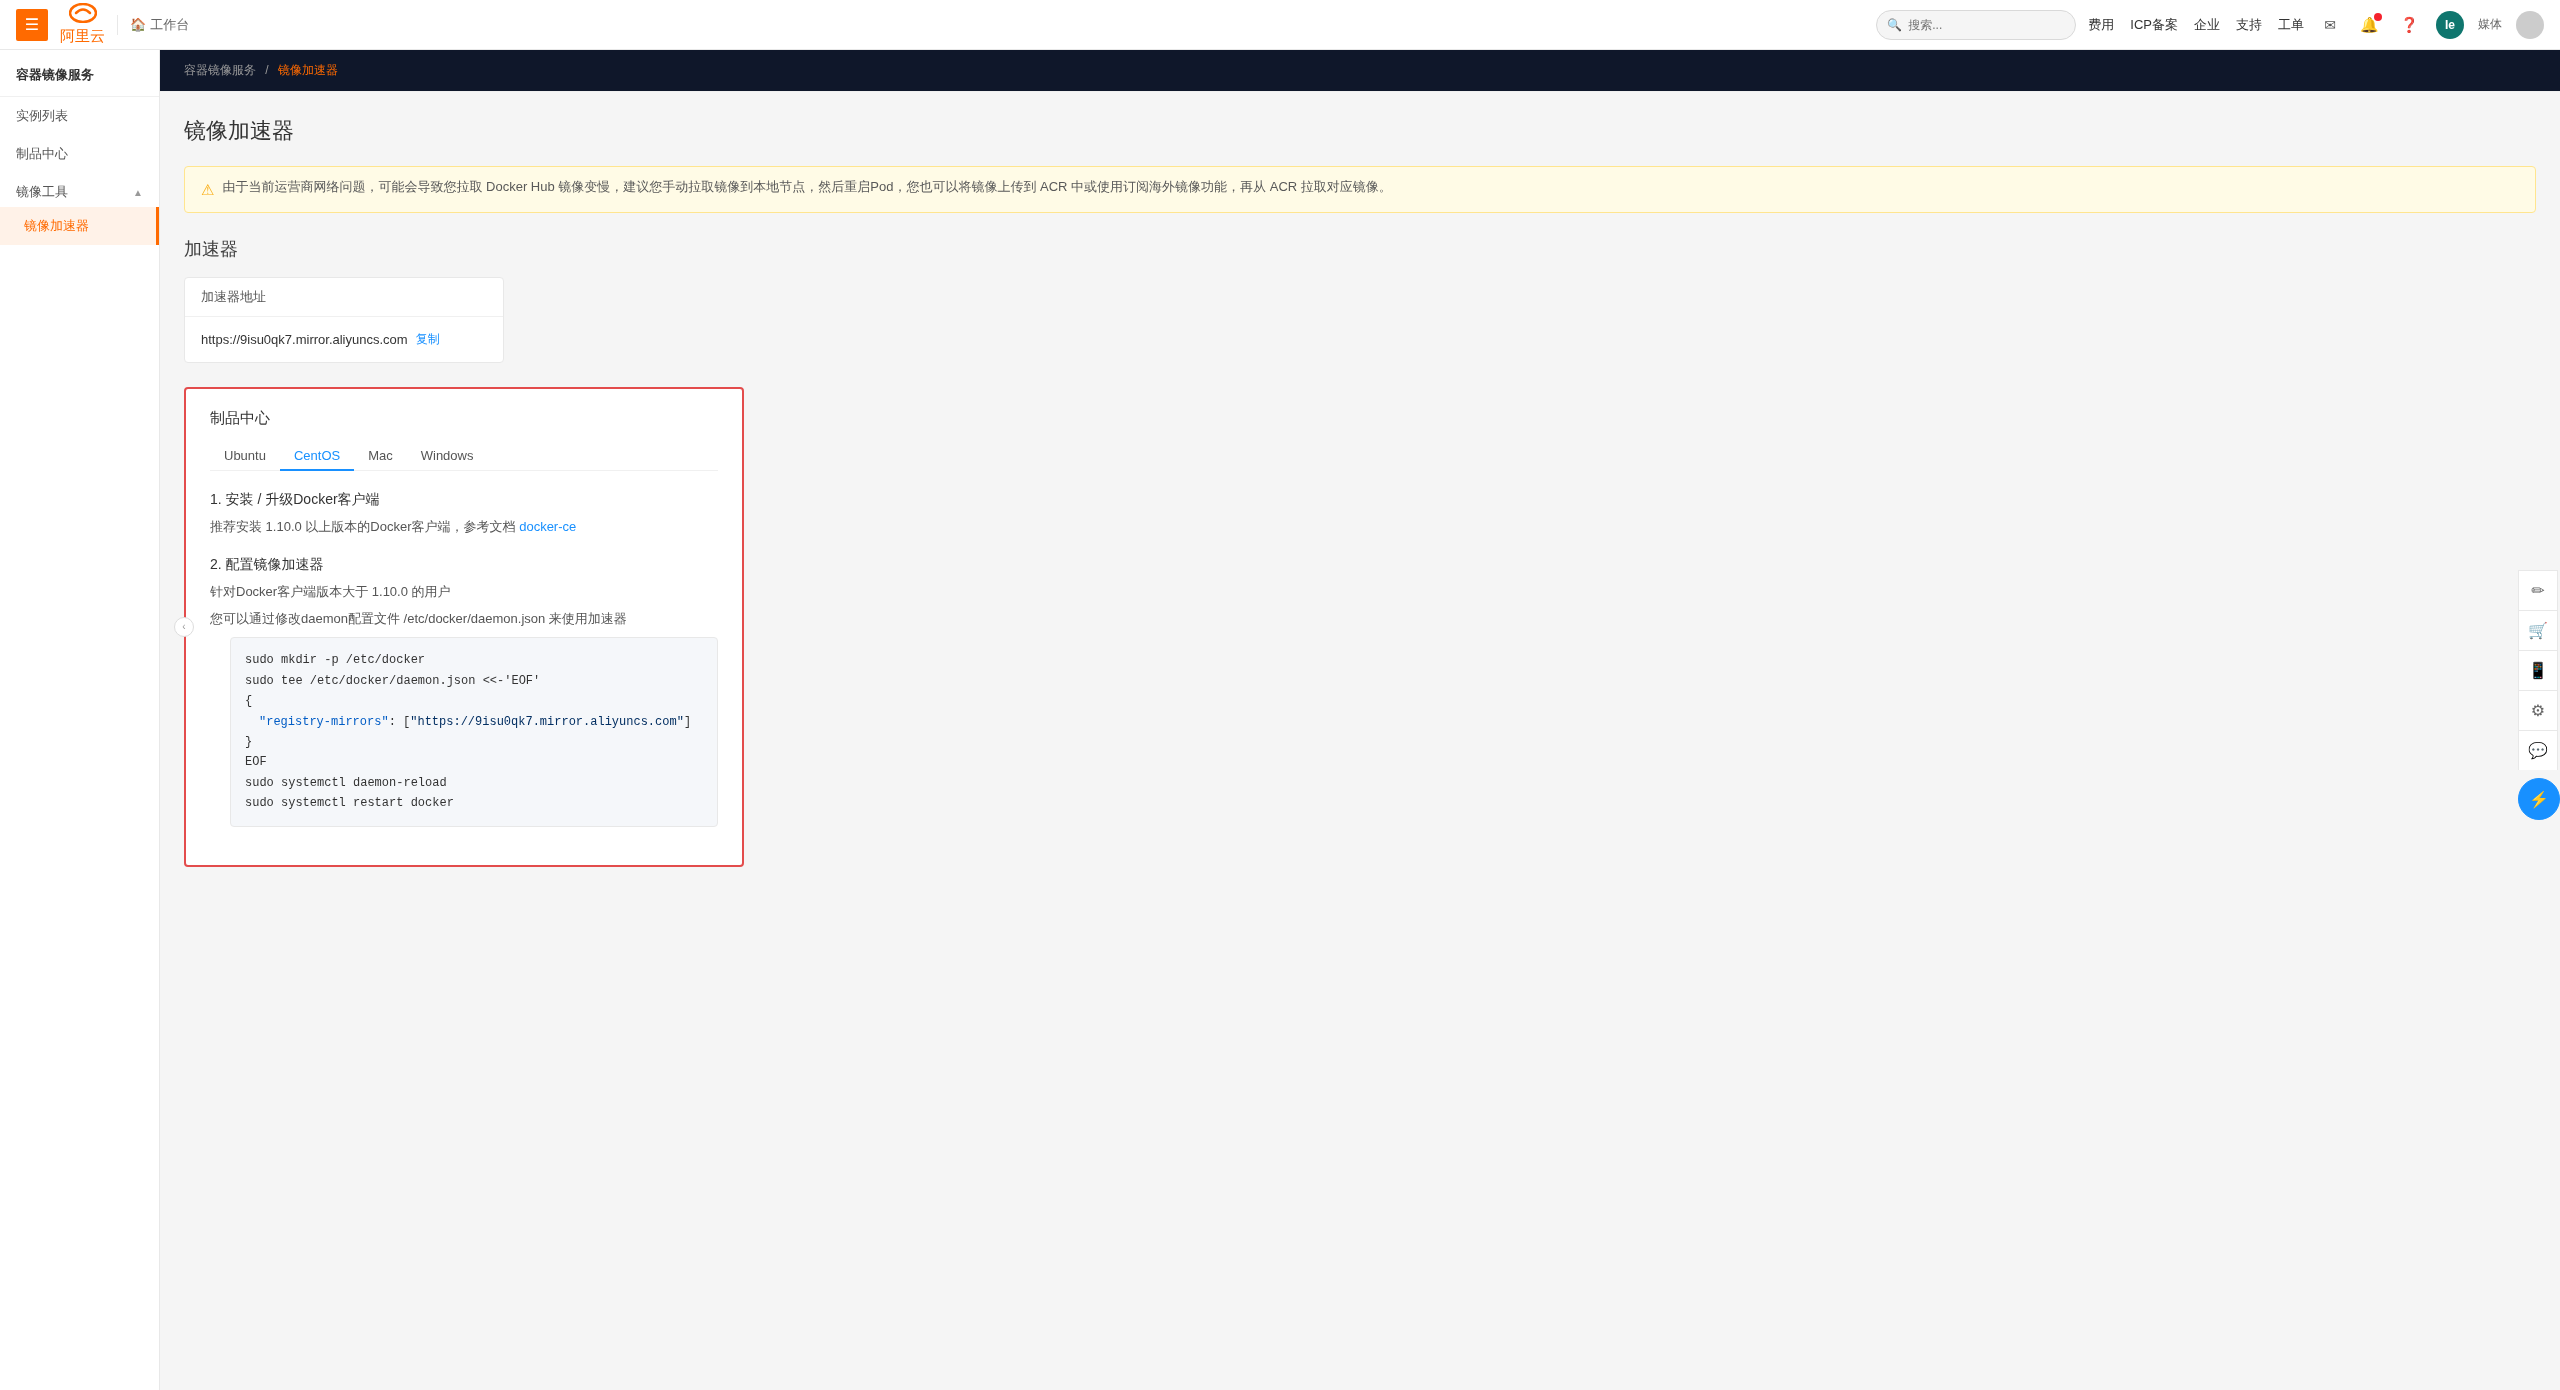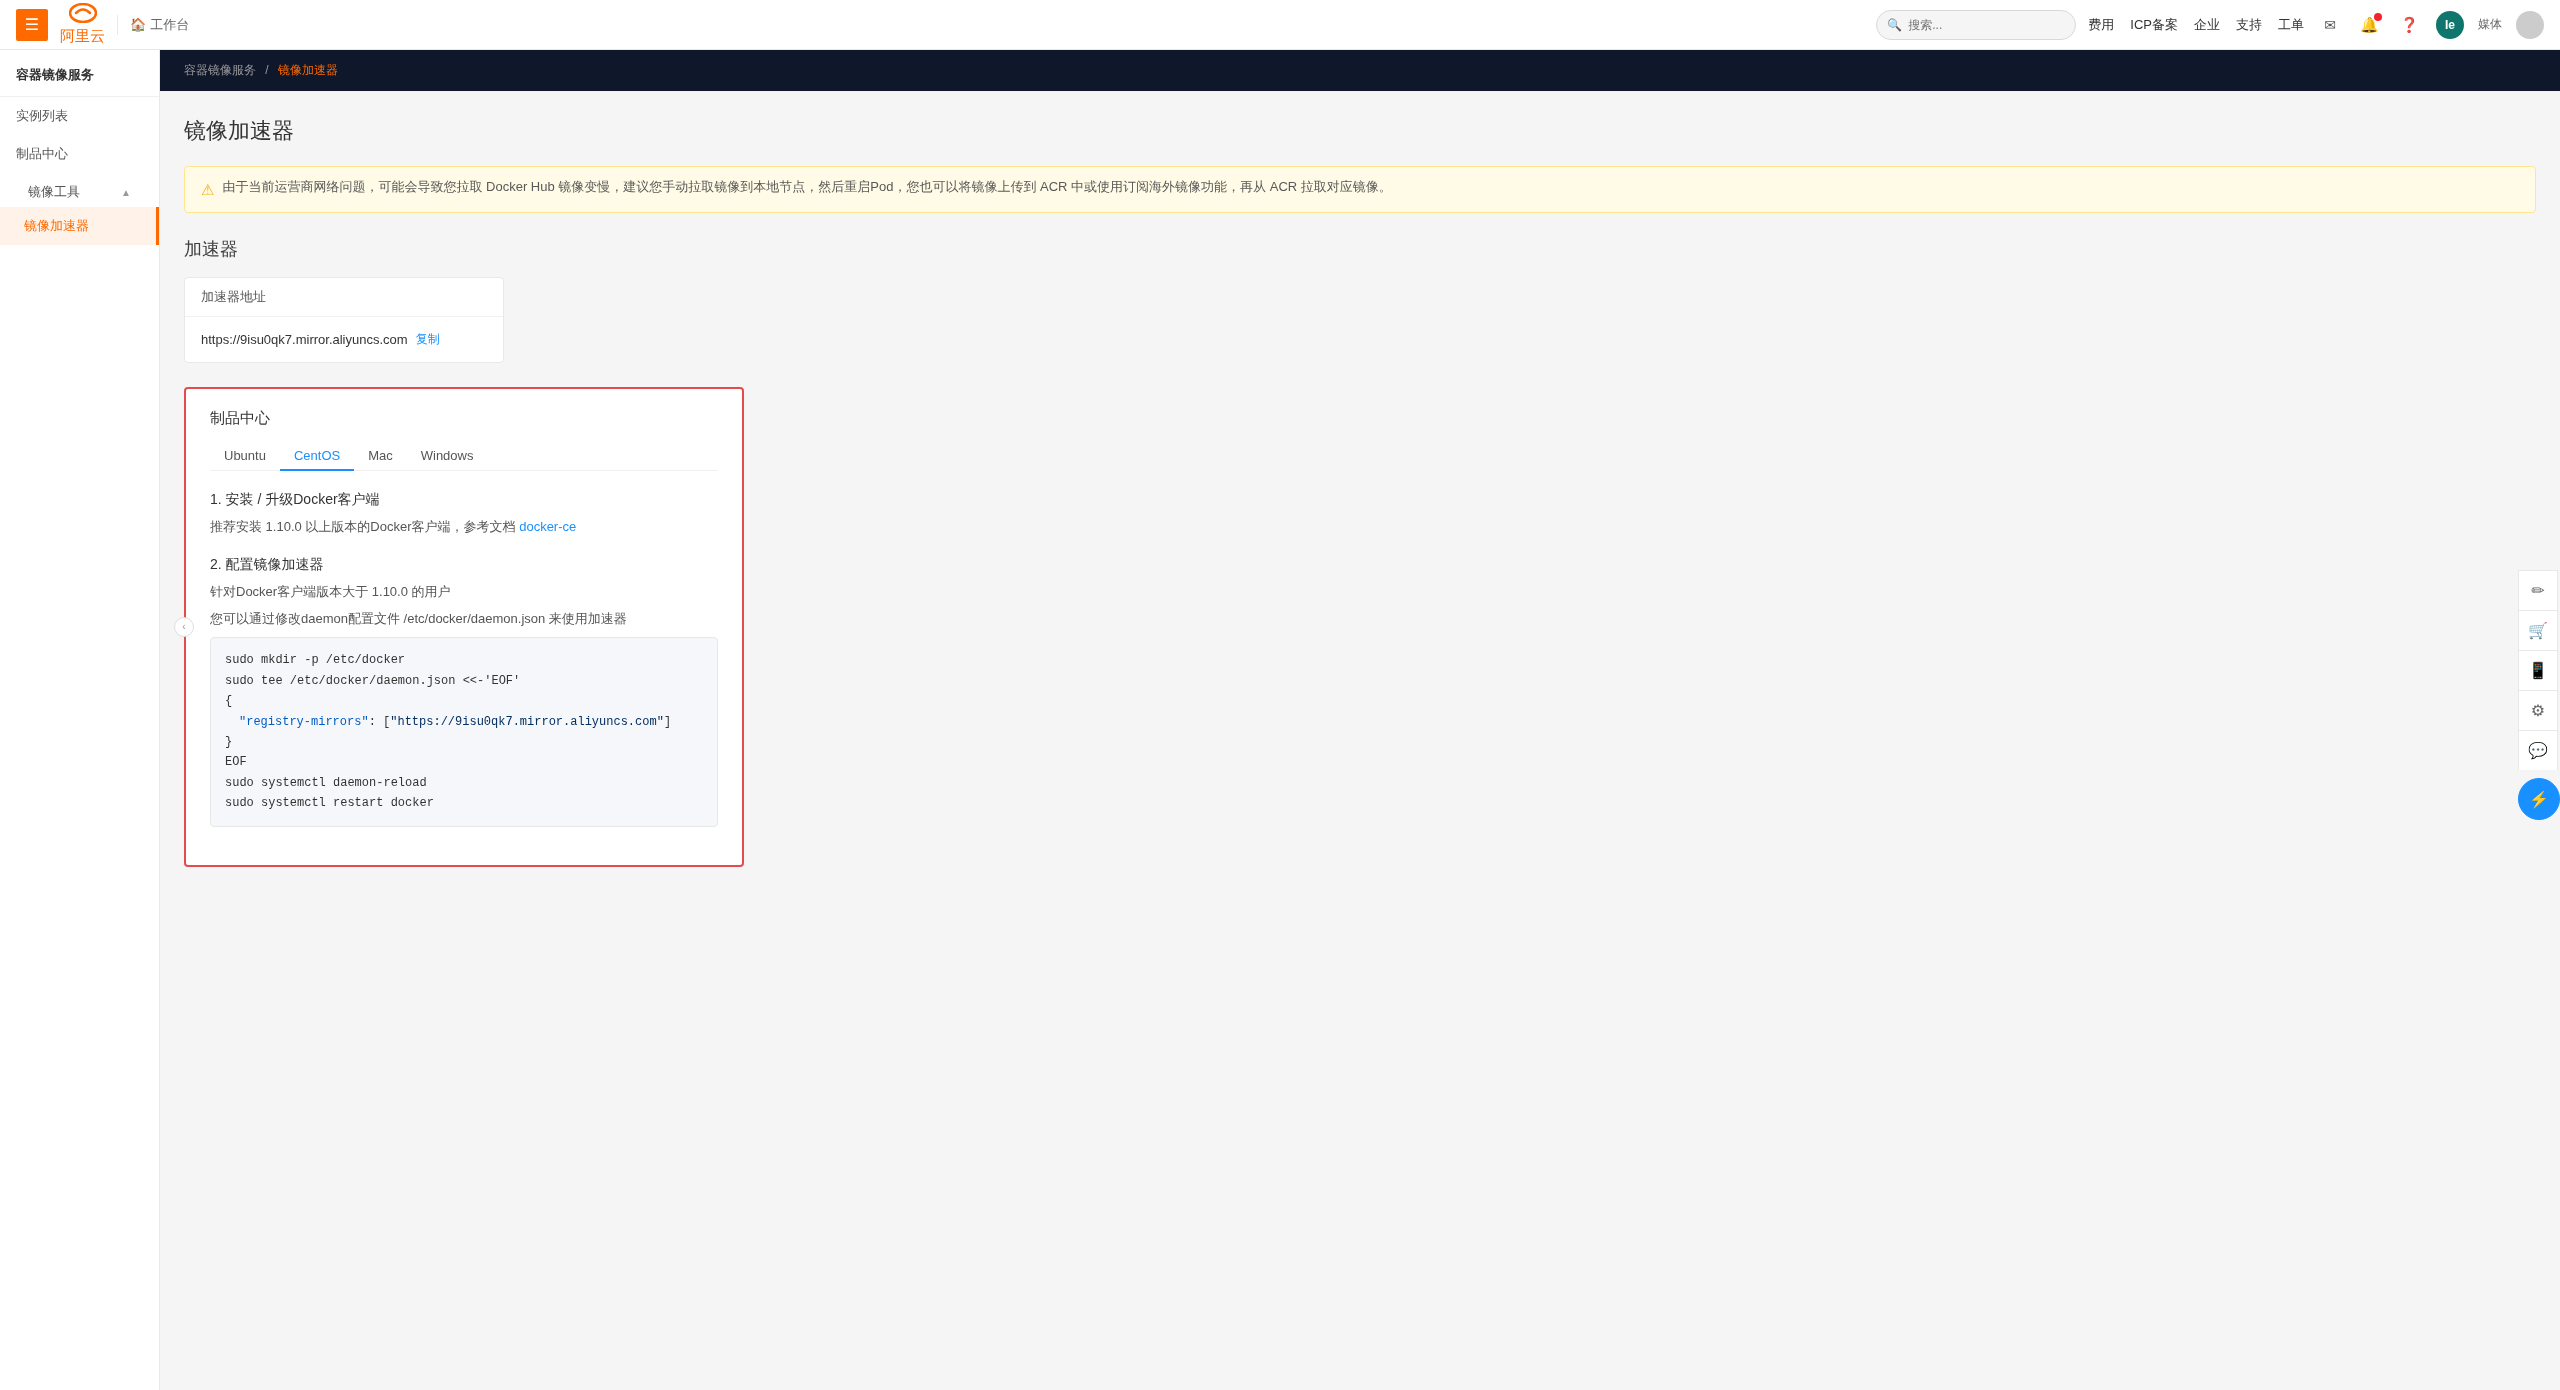--- a/index.html
+++ b/index.html
@@ -24,21 +24,21 @@
     .nav-avatar { width: 28px; height: 28px; background: #ccc; border-radius: 50%; cursor: pointer; }
 
     
     .main-layout { display: flex; flex: 1; overflow: hidden; }
 
     
     .sidebar { width: 160px; background: #fff; border-right: 1px solid #e8e8e8; flex-shrink: 0; overflow-y: auto; }
     .sidebar-title { padding: 16px 16px 12px; font-size: 13px; font-weight: 600; color: #333; border-bottom: 1px solid #f0f0f0; }
     .sidebar-item { padding: 10px 16px; font-size: 13px; color: #555; cursor: pointer; display: flex; align-items: center; justify-content: space-between; }
     .sidebar-item.active { background: #fff2e8; color: #ff6a00; font-weight: 500; border-right: 3px solid #ff6a00; }
-    .sidebar-group { padding: 10px 28px 6px; font-size: 13px; color: #555; cursor: pointer; display: flex; align-items: center; justify-content: space-between; }
+    .sidebar-group { padding: 10px 16px 6px; font-size: 13px; color: #555; cursor: pointer; display: flex; align-items: center; justify-content: space-between; }
     .sidebar-sub { padding-left: 0; }
     .sidebar-sub .sidebar-item { padding-left: 24px; }
     .chevron { font-size: 10px; color: #999; }
 
     
     .content { flex: 1; overflow-y: auto; padding: 0; background: #f5f5f5; }
     .breadcrumb { background: #0f172a; padding: 12px 24px; font-size: 12px; color: #999; border-bottom: 1px solid #f0f0f0; }
     .breadcrumb a { color: #999; cursor: pointer; text-decoration: none; }
     .breadcrumb-sep { margin: 0 6px; }
     .breadcrumb-current { color: #ff6a00; }
@@ -62,21 +62,21 @@
     .docs-box { background: #fff; border: 2px solid #e34c4c; border-radius: 4px; width: 560px; padding: 20px 24px; }
     .docs-title { font-size: 15px; font-weight: 500; color: #333; margin-bottom: 14px; }
     .docs-tabs { display: flex; gap: 0; border-bottom: 1px solid #f0f0f0; margin-bottom: 20px; }
     .docs-tab { padding: 6px 14px; font-size: 13px; color: #555; cursor: pointer; border-bottom: 2px solid transparent; margin-bottom: -1px; }
     .docs-tab.active { color: #1890ff; border-bottom-color: #1890ff; }
     .docs-step { margin-bottom: 18px; }
     .docs-step-title { font-size: 14px; font-weight: 500; color: #333; margin-bottom: 8px; }
     .docs-text { font-size: 13px; color: #555; margin-bottom: 8px; line-height: 1.6; }
     .docs-text a, .docs-link { color: #1890ff; cursor: pointer; text-decoration: none; }
 
-    .code-block { background: #f5f7fa; border: 1px solid #e8e8e8; border-radius: 4px; padding: 12px 14px; font-family: 'Courier New', Courier, monospace; font-size: 12px; color: #333; line-height: 1.7; }
+    .code-block { background: #f5f7fa; border: 1px solid #e8e8e8; border-radius: 4px; padding: 12px 14px; font-family: 'Courier New', Courier, monospace; font-size: 12px; color: #333; line-height: 1.7; margin-left: 20px; }
     .code-line { display: block; }
     .code-key { color: #005cc5; }
     .code-val { color: #032f62; }
 
     
     .collapse-arrow { position: absolute; left: -12px; top: 50%; transform: translateY(-50%); width: 20px; height: 20px; background: #fff; border: 1px solid #ddd; border-radius: 50%; display: flex; align-items: center; justify-content: center; cursor: pointer; font-size: 10px; color: #999; }
 
     
     .right-float { position: fixed; right: 0; top: 50%; transform: translateY(-50%); display: flex; flex-direction: column; gap: 0; z-index: 200; }
     .float-btn { width: 40px; height: 40px; background: #fff; border: 1px solid #e8e8e8; display: flex; align-items: center; justify-content: center; cursor: pointer; font-size: 16px; color: #666; border-bottom: none; }

